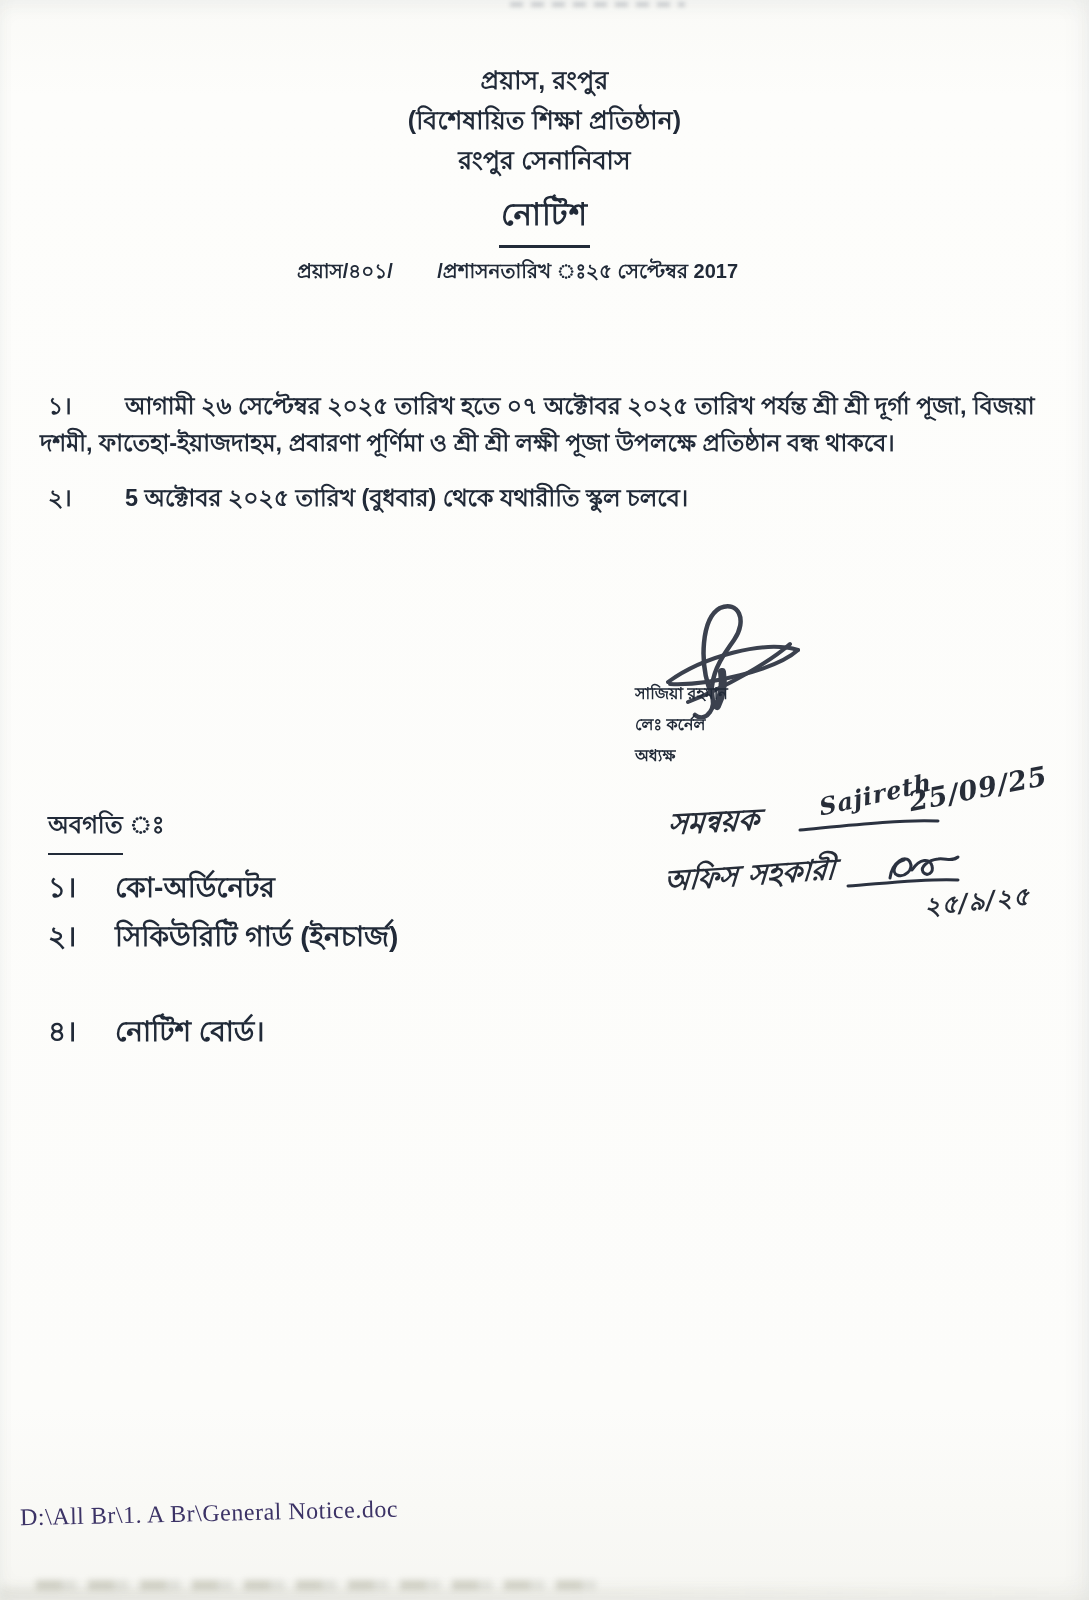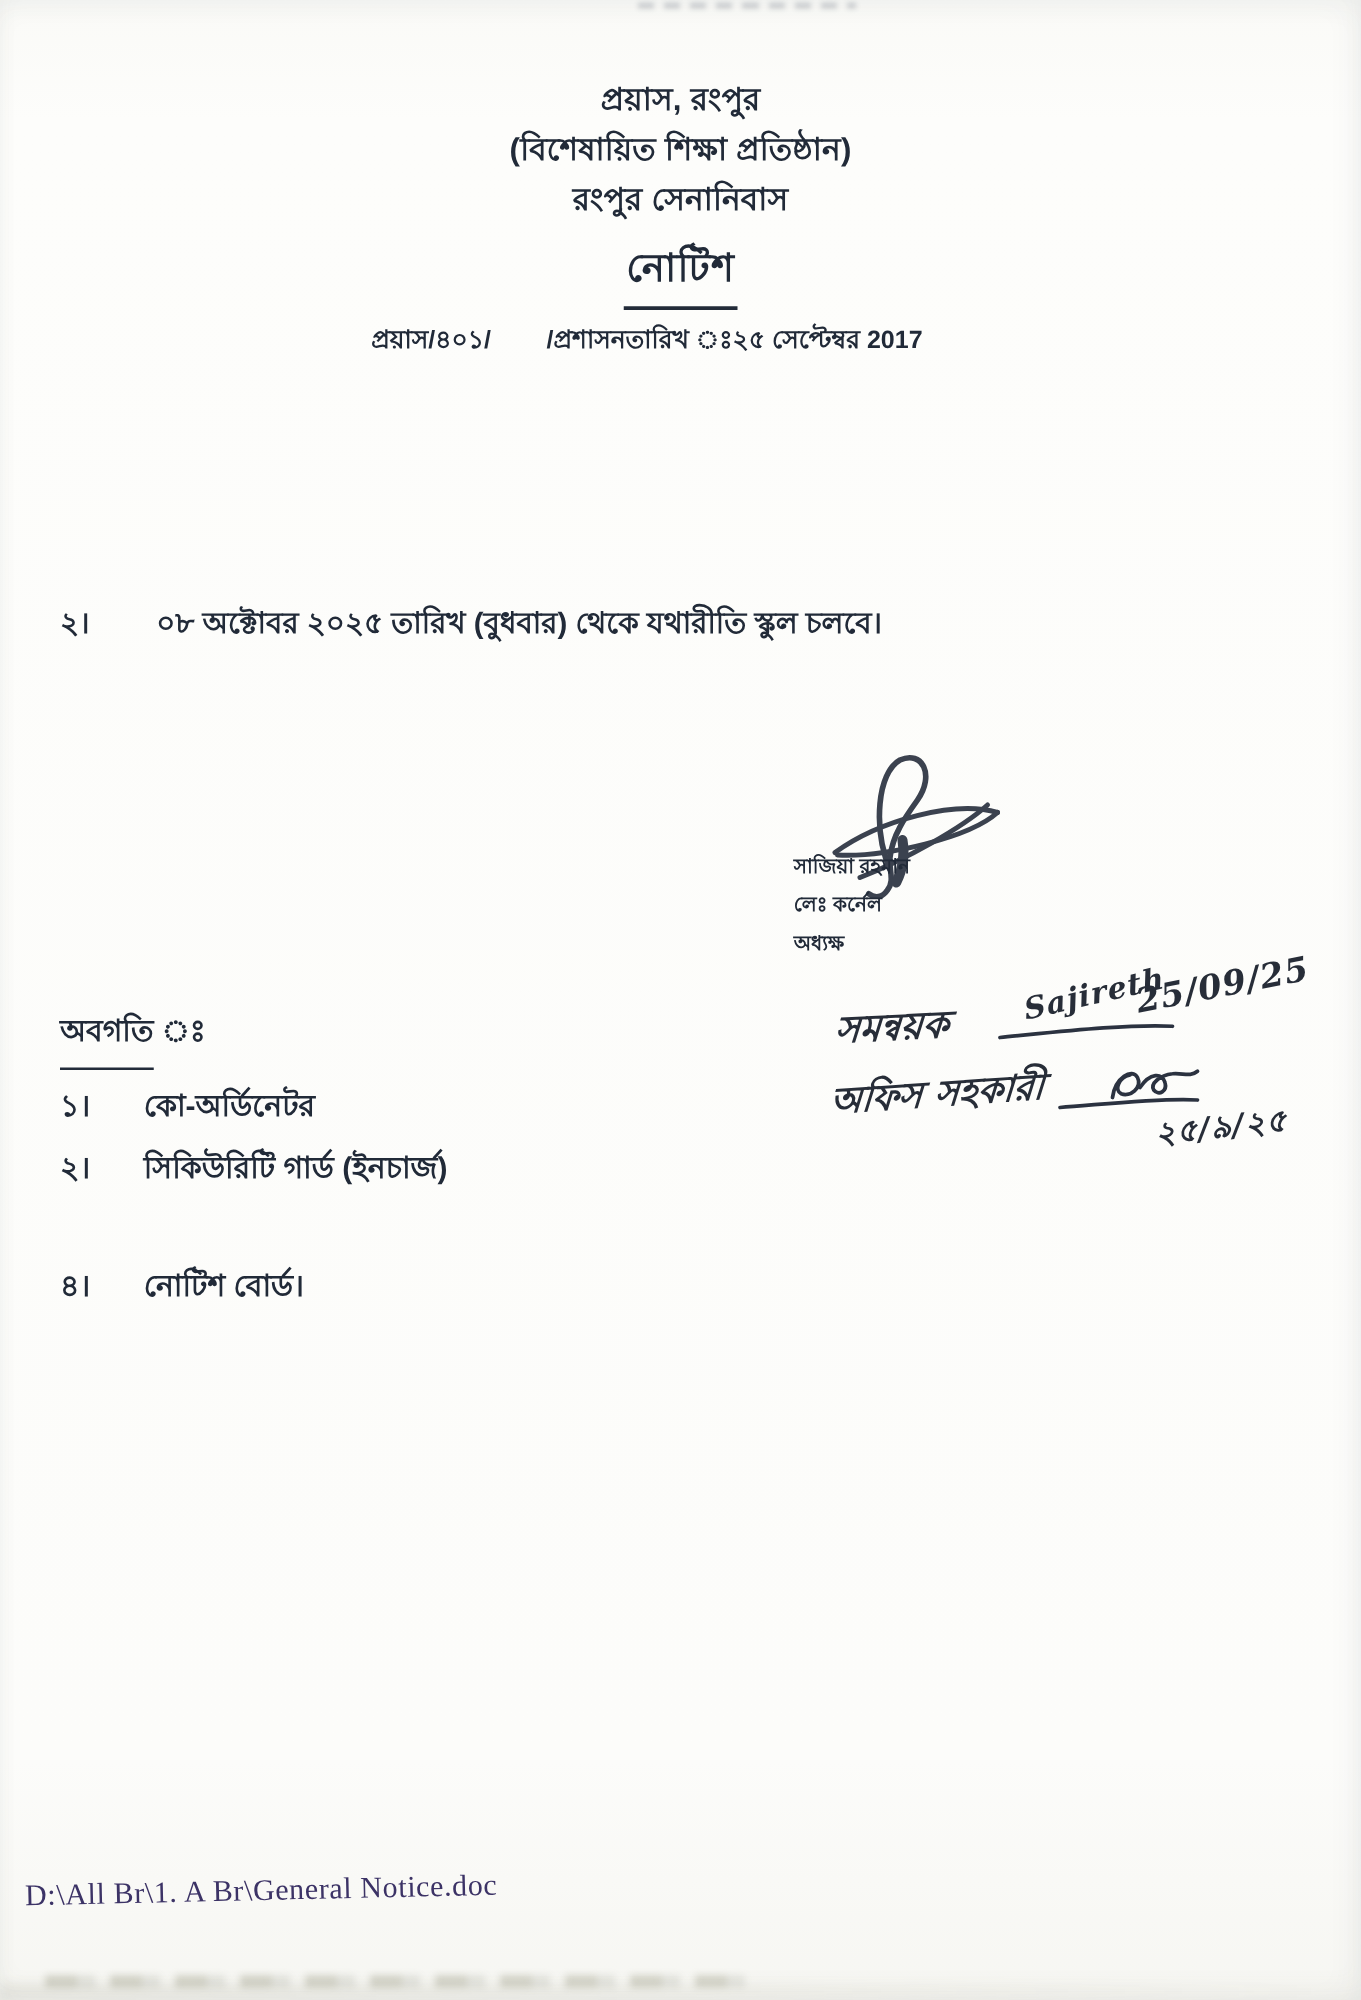--- a/index.html
+++ b/index.html
@@ -29,21 +29,21 @@
   .item { position:absolute; left:40px; width:1012px; font-size:23.5px; line-height:37px; font-weight:700; margin:0; }
   .item .num { display:inline-block; width:85px; padding-left:8px; box-sizing:border-box; }
   .item-1 { top:388px; }
   .item-2 { top:480px; }
 
   .sig-block { top:678px; left:635px; font-size:16px; line-height:31px; font-weight:700; }
   .sig-svg { top:594px; left:662px; }
 
   .info-head { top:806px; left:48px; font-size:24px; font-weight:700; }
   .info-head .uw { border-bottom:2.5px solid #222b39; padding-bottom:15px; }
-  .info-item { position:absolute; left:40px; width:600px; font-size:24px; font-weight:700; }
+  .info-item { position:absolute; left:40px; width:600px; font-size:28px; font-weight:700; }
   .info-item .num { display:inline-block; width:75px; padding-left:8px; box-sizing:border-box; }
   .ii-1{ top:866px; } .ii-2{ top:915px; } .ii-3{ top:963px; } .ii-4{ top:1010px; }
 
   .hw { font-family:"DejaVu Serif", serif; font-style:italic; font-weight:700; color:#272d38; white-space:nowrap; }
   .hw-row1-label { top:798px; left:668px; font-size:30px; transform:rotate(-3deg) skewX(-7deg); }
   .hw-row1-sig   { top:780px; left:818px; font-size:24px; transform:rotate(-13deg) skewX(-4deg); letter-spacing:1px; }
   .hw-row1-date  { top:773px; left:908px; font-size:27px; transform:rotate(-11deg); letter-spacing:1px; }
   .hw-row2-label { top:852px; left:664px; font-size:29px; transform:rotate(-4deg) skewX(-8deg); }
   .hw-row2-date  { top:882px; left:924px; font-size:25px; transform:rotate(-6deg); letter-spacing:1px; }
   .hw-line { position:absolute; }
@@ -73,23 +73,26 @@
     <div>(বিশেষায়িত শিক্ষা প্রতিষ্ঠান)</div>
     <div>রংপুর সেনানিবাস</div>
   </div>
 
   <div class="abs ref-row">
     <span class="ref-no">প্রয়াস/৪০১/        /প্রশাসন</span>
     <span>তারিখ ঃ২৫ সেপ্টেম্বর 2017</span>
   </div>
 
 
+  <p class="item item-1">
+    <span class="num">১।</span><span>আগামী ২৬ সেপ্টেম্বর ২০২৫ তারিখ হতে ০৭ অক্টোবর ২০২৫ তারিখ পর্যন্ত শ্রী শ্রী দূর্গা পূজা, বিজয়া দশমী, ফাতেহা-ইয়াজদাহম, প্রবারণা পূর্ণিমা ও শ্রী শ্রী লক্ষী পূজা উপলক্ষে প্রতিষ্ঠান বন্ধ থাকবে।</span>
+  </p>
 
   <p class="item item-2">
-    <span class="num">২।</span><span>০৮ অক্টোবর ২০২৫ তারিখ (বুধবার) থেকে যথারীতি স্কুল চলবে।</span>
+    <span class="num">২।</span><span>5 অক্টোবর ২০২৫ তারিখ (বুধবার) থেকে যথারীতি স্কুল চলবে।</span>
   </p>
 
   <svg class="abs sig-svg" width="150" height="125" viewBox="0 0 150 125">
     <g fill="none" stroke="#2b3240" stroke-linecap="round" stroke-linejoin="round" opacity="0.92">
       <path stroke-width="4.5" d="M50 102 C36 68 40 24 58 14 C76 6 86 26 72 46 C62 60 52 74 50 92 C49 103 54 110 48 118 C44 124 38 125 33 121"></path>
       <path stroke-width="4" d="M6 88 C42 62 102 46 136 56"></path>
       <path stroke-width="4" d="M136 56 C114 76 46 92 8 90"></path>
       <path stroke-width="4" d="M26 108 C62 94 108 68 128 50"></path>
       <path stroke-width="8" d="M60 78 C62 90 60 102 55 112"></path>
     </g>

